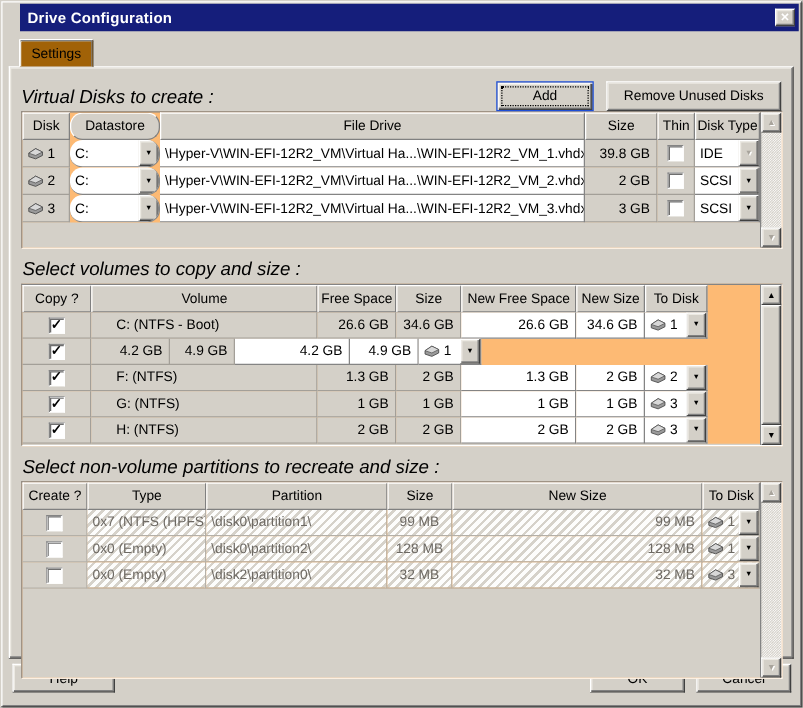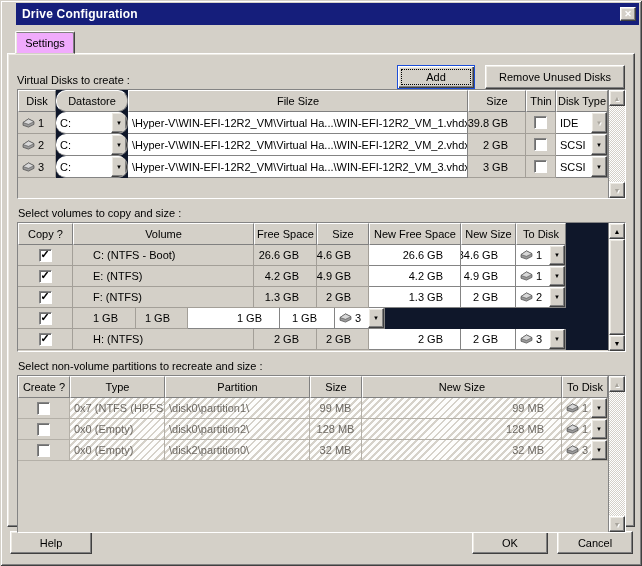--- a/index.html
+++ b/index.html
@@ -21,62 +21,62 @@
   .btn3d {
     background:#d4d0c8; border:1px solid; border-color:#fff #404040 #404040 #fff;
     box-shadow: inset -1px -1px 0 #808080, inset 1px 1px 0 #ece9e2;
     display:flex; align-items:center; justify-content:center; cursor:default;
   }
   .close-btn { width:16px; height:14px; font-size:9px; font-weight:bold; line-height:1; }
 
   .tabrow { position:absolute; left:15px; top:31px; height:22px; z-index:3; }
   .tab {
     display:inline-flex; width:60px; height:23px; align-items:center; justify-content:center;
-    background:#f0abfc; border:1px solid; border-color:#fff #404040 #d4d0c8 #fff;
+    background:#a16207; border:1px solid; border-color:#fff #404040 #d4d0c8 #fff;
     box-shadow: inset -1px 1px 0 #808080, inset 1px 1px 0 #ece9e2;
     border-radius:2px 2px 0 0;
   }
   .panel {
     position:absolute; left:7px; top:53px; width:628px; height:474px; z-index:2;
     background:#d4d0c8; border:1px solid; border-color:#fff #404040 #404040 #fff;
     box-shadow: inset -1px -1px 0 #808080, inset 1px 1px 0 #ece9e2;
     padding:8px 9px 0 9px;
   }
 
   .sec-head { display:flex; align-items:flex-end; justify-content:flex-start; height:27px; }
   .sec-head .lbl { padding-bottom:3px; }
   .sec-head .spacer { flex:1; }
   .pushbtn { height:24px; font-size:11px; position:relative; }
   .btn-add { width:78px; border:1px solid #1d4ed8; box-shadow: inset 1px 1px 0 #fff, inset -1px -1px 0 #404040, inset -2px -2px 0 #808080, inset 2px 2px 0 #ece9e2; margin-right:10px; }
   .btn-add::before { content:""; position:absolute; left:3px; right:3px; top:3px; bottom:3px; border:1px dotted #000; }
   .btn-remove { width:140px; }
-  .lbl { font-size:11px; }
+  .lbl { font-size:15px;font-style:italic; }
   .section-label { display:block; margin:8px 0 3px 1px; }
 
   
   .tbl {
-    display:flex; background:#0f172a; width:609px;
+    display:flex; background:#fdba74; width:609px;
     border:1px solid; border-color:#848484 #fff #fff #848484;
   }
   .tbl-main { display:flex; flex-direction:column; flex:1; }
   .hrow { display:flex; height:22px; flex:none; }
   .hcell {
     background:#d4d0c8; border:1px solid; border-color:#fff #808080 #808080 #fff;
     display:flex; align-items:center; justify-content:center; overflow:hidden; white-space:nowrap;
   }
   .row { display:flex; flex:none; }
   .t1 .row { height:22px; }
   .t2 .row { height:21px; }
   .t3 .row { height:21px; }
   .cell {
     display:flex; align-items:center; overflow:hidden; white-space:nowrap;
     border-right:1px solid #a39f98; border-bottom:1px solid #a39f98; background:#d4d0c8;
   }
   .wcell { background:#fff; border-right:1px solid #848484; border-bottom:1px solid #848484; }
-  .num { justify-content:flex-end; padding-right:17px; }
+  .num { justify-content:flex-end; padding-right:5px; }
   .ctr { justify-content:center; }
   .padl { padding-left:4px; }
   .filler { flex:1; background:#d4d0c8; }
 
   
   .t1c1{width:38px;} .t1c2{width:72px;border-radius:10px;} .t1c3{width:340px;} .t1c4{width:58px;} .t1c5{width:30px;} .t1c6{width:52px;}
   .t2c1{width:55px;} .t2c2{width:181px;} .t2c3{width:63px;} .t2c4{width:52px;} .t2c5{width:92px;} .t2c6{width:55px;} .t2c7{width:50px;}
   .t3c1{width:52px;} .t3c2{width:95px;} .t3c3{width:145px;} .t3c4{width:52px;} .t3c5{width:200px;} .t3c6{width:46px;}
 
   .t1 { height:110px; }
@@ -154,21 +154,21 @@
       <span class="spacer"></span>
       <span class="btn3d pushbtn btn-add">Add</span>
       <span class="btn3d pushbtn btn-remove">Remove Unused Disks</span>
     </div>
 
     <div class="tbl t1">
       <div class="tbl-main">
         <div class="hrow">
           <span class="hcell t1c1">Disk</span>
           <span class="hcell t1c2">Datastore</span>
-          <span class="hcell t1c3">File Size</span>
+          <span class="hcell t1c3">File Drive</span>
           <span class="hcell t1c4">Size</span>
           <span class="hcell t1c5">Thin</span>
           <span class="hcell t1c6">Disk Type</span>
         </div>
 
         <div class="row">
           <span class="cell t1c1 padl">
             <svg class="disk-ico" width="13" height="10" viewBox="0 0 14 11">
                 <path d="M1 5 L7 1 L13 4 L13 7 L7 10 L1 8 Z" fill="#9a9a9a" stroke="#4a4a4a" stroke-width="0.8"></path>
                 <path d="M1 5 L7 1 L13 4 L7 7 Z" fill="#d8d8d8" stroke="#4a4a4a" stroke-width="0.6"></path>
@@ -275,21 +275,20 @@
               </svg>
             <span>1</span>
             <span class="dd">▼</span>
           </span>
         </div>
 
         <div class="row">
           <span class="cell t2c1 ctr">
             <span class="cb checked"></span>
           </span>
-          <span class="cell t2c2 vol-name">E: (NTFS)</span>
           <span class="cell t2c3 num">4.2 GB</span>
           <span class="cell t2c4 num">4.9 GB</span>
           <span class="cell wcell t2c5 num">4.2 GB</span>
           <span class="cell wcell t2c6 num">4.9 GB</span>
           <span class="cell wcell t2c7 padl">
             <svg class="disk-ico" width="13" height="10" viewBox="0 0 14 11">
                 <path d="M1 5 L7 1 L13 4 L13 7 L7 10 L1 8 Z" fill="#9a9a9a" stroke="#4a4a4a" stroke-width="0.8"></path>
                 <path d="M1 5 L7 1 L13 4 L7 7 Z" fill="#d8d8d8" stroke="#4a4a4a" stroke-width="0.6"></path>
               </svg>
             <span>1</span>
@@ -313,20 +312,21 @@
               </svg>
             <span>2</span>
             <span class="dd">▼</span>
           </span>
         </div>
 
         <div class="row">
           <span class="cell t2c1 ctr">
             <span class="cb checked"></span>
           </span>
+          <span class="cell t2c2 vol-name">G: (NTFS)</span>
           <span class="cell t2c3 num">1 GB</span>
           <span class="cell t2c4 num">1 GB</span>
           <span class="cell wcell t2c5 num">1 GB</span>
           <span class="cell wcell t2c6 num">1 GB</span>
           <span class="cell wcell t2c7 padl">
             <svg class="disk-ico" width="13" height="10" viewBox="0 0 14 11">
                 <path d="M1 5 L7 1 L13 4 L13 7 L7 10 L1 8 Z" fill="#9a9a9a" stroke="#4a4a4a" stroke-width="0.8"></path>
                 <path d="M1 5 L7 1 L13 4 L7 7 Z" fill="#d8d8d8" stroke="#4a4a4a" stroke-width="0.6"></path>
               </svg>
             <span>3</span>

